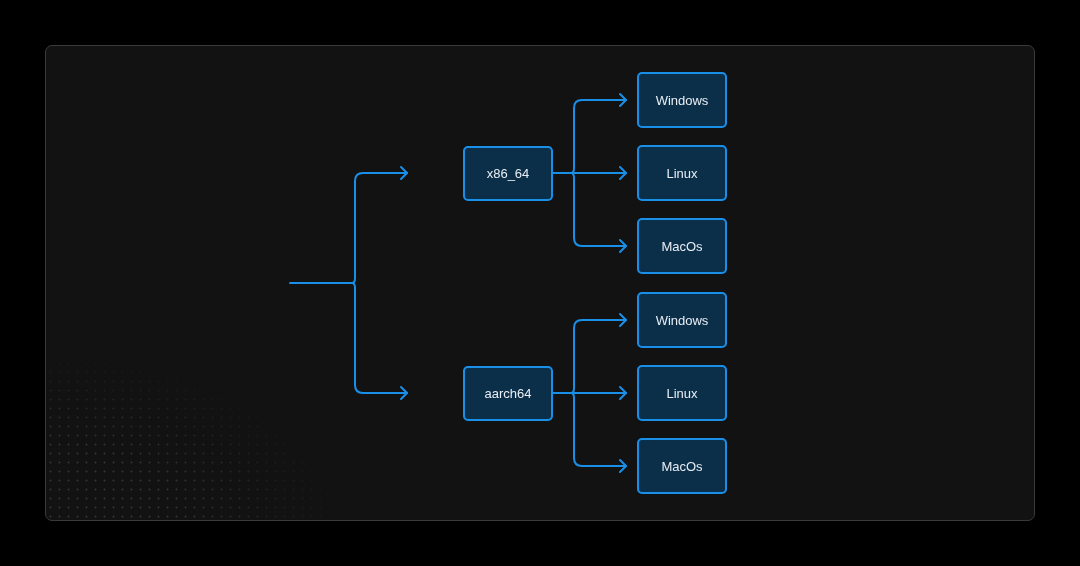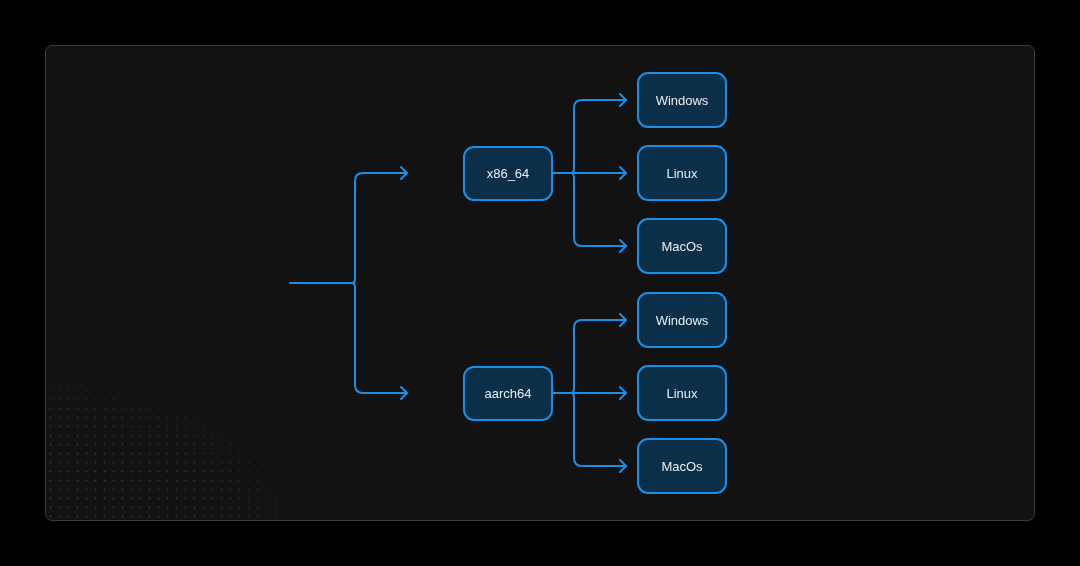--- a/index.html
+++ b/index.html
@@ -31,21 +31,21 @@
     }
     svg.connectors {
       position: absolute; left: 0; top: 0;
       width: 1080px; height: 566px;
     }
     .node {
       position: absolute;
       box-sizing: border-box;
       background: #0b2e49;
       border: 2px solid #1a8fe8;
-      border-radius: 11px;
+      border-radius: 5px;
       color: #e8eef4;
       font-size: 13px;
       display: flex; align-items: center; justify-content: center;
     }
     .arch { width: 90px; height: 55px; margin-left: 44px; }
     .os { width: 90px; height: 56px; }
   </style>
 </head>
 <body>
 

